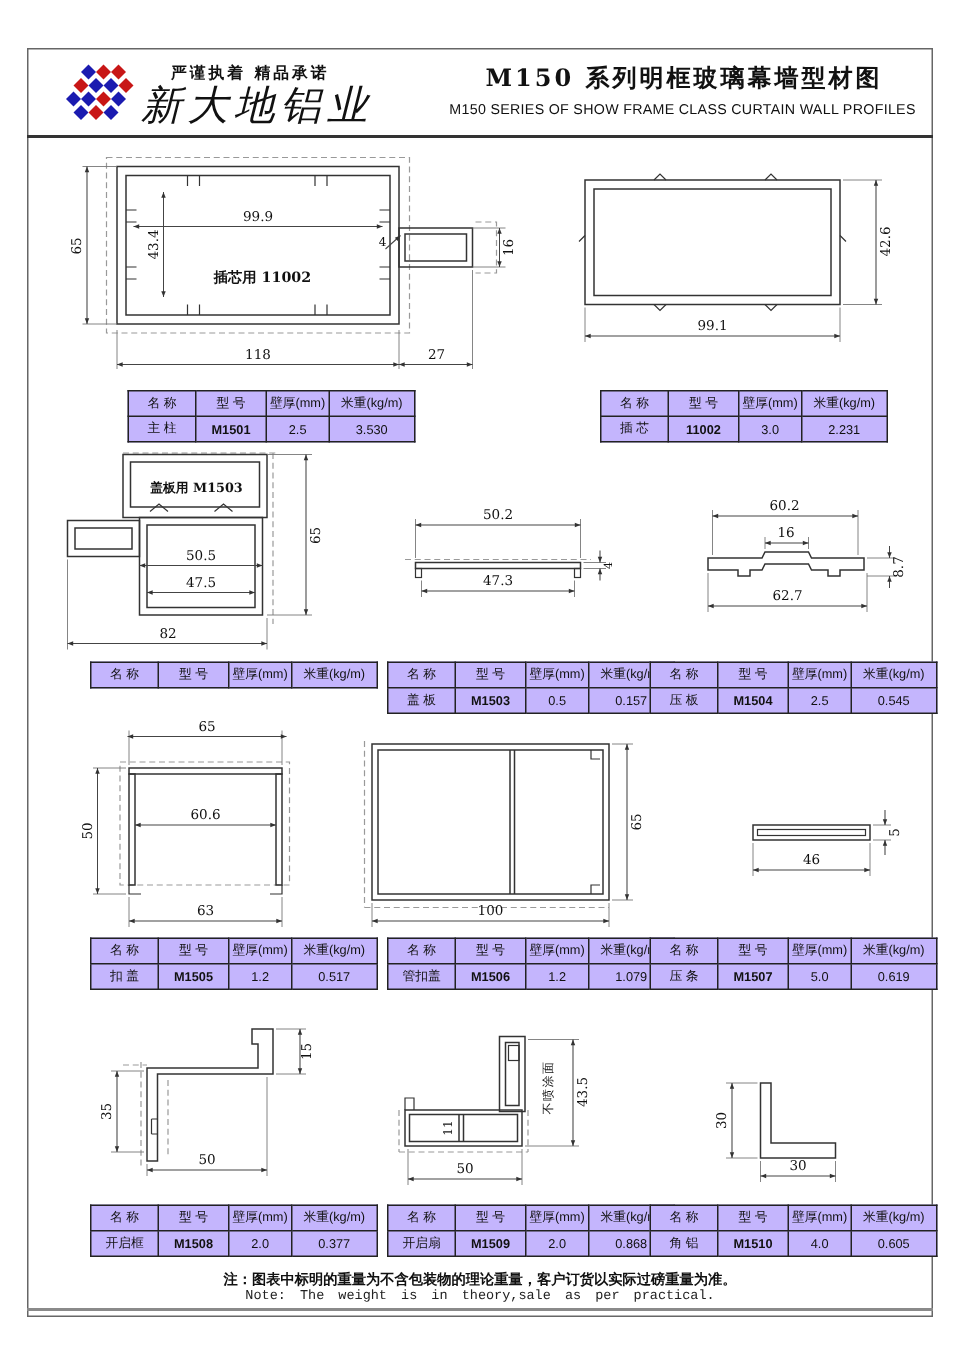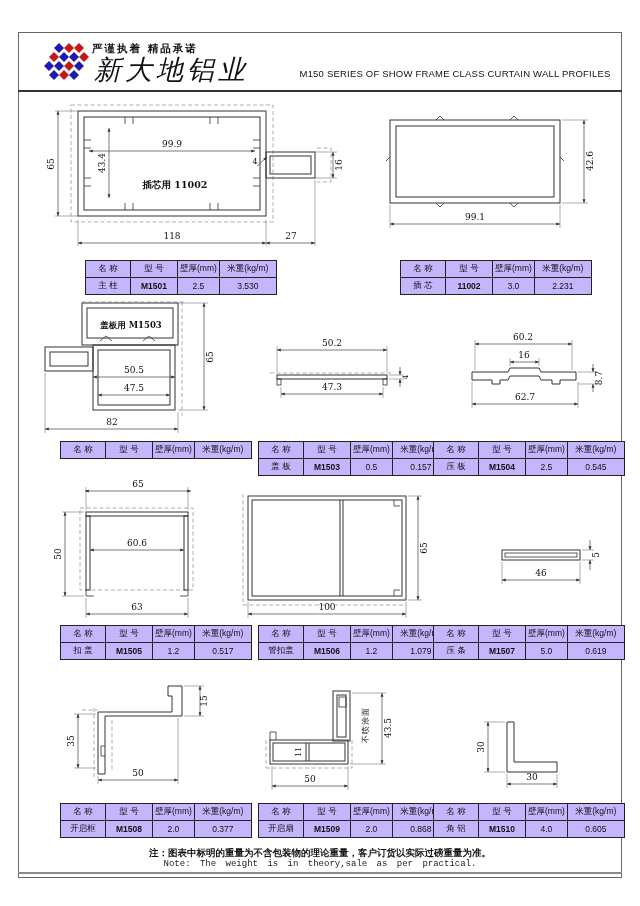--- a/index.html
+++ b/index.html
@@ -4,21 +4,21 @@
 <style>
   html,body{margin:0;padding:0;background:#ffffff;}
   #page{position:relative;width:640px;height:906px;background:#fff;
         font-family:"Liberation Sans",sans-serif;color:#111;overflow:hidden;}
   
   .frame{position:absolute;left:18px;top:32px;width:602px;height:844px;
          border:1px solid #666;}
   .hdr-line{position:absolute;left:18px;top:90px;width:604px;height:2px;background:#333;}
   .bot-line{position:absolute;left:18px;top:872px;width:604px;height:2px;background:#8a8a8a;}
   
-  .slogan{position:absolute;left:92px;top:42px;font-family:"DejaVu Serif",serif;
+  .slogan{position:absolute;left:114px;top:42px;font-family:"DejaVu Serif",serif;
           font-weight:bold;font-size:10.5px;letter-spacing:2px;}
   .company{position:absolute;left:94px;top:52px;font-family:"DejaVu Serif",serif;
            font-weight:normal;font-style:italic;font-size:27px;letter-spacing:4px;}
   .title-cn{position:absolute;left:295px;top:42px;width:322px;text-align:center;
             font-family:"DejaVu Serif",serif;font-weight:bold;font-size:16px;letter-spacing:2px;}
   .title-en{position:absolute;left:290px;top:68px;width:330px;text-align:center;
             font-size:9.5px;letter-spacing:0.2px;}
   
   svg{position:absolute;overflow:visible;}
   .solid{stroke:#333;stroke-width:1;fill:none;}
@@ -73,20 +73,21 @@
       <path d="M21,21 L26,26 L21,31 L16,26 Z" fill="#1b1bb0"></path>
       <path d="M31,21 L36,26 L31,31 L26,26 Z" fill="#c81616"></path>
       <path d="M41,21 L46,26 L41,31 L36,26 Z" fill="#1b1bb0"></path>
       <path d="M16,30 L21,35 L16,40 L11,35 Z" fill="#1b1bb0"></path>
       <path d="M26,30 L31,35 L26,40 L21,35 Z" fill="#c81616"></path>
       <path d="M36,30 L41,35 L36,40 L31,35 Z" fill="#1b1bb0"></path>
     </g>
   </svg>
   <div class="slogan">严谨执着 精品承诺</div>
   <div class="company">新大地铝业</div>
+  <div class="title-cn">M150 系列明框玻璃幕墙型材图</div>
   <div class="title-en">M150  SERIES OF SHOW FRAME CLASS CURTAIN WALL PROFILES</div>
 
   <svg style="left:25px;top:100px" width="335" height="158" viewBox="0 0 335 158">
     <rect class="dash" x="46" y="5" width="202" height="117"></rect>
     <rect class="solid" x="53" y="11" width="188" height="105"></rect>
     <rect class="solid" x="59" y="17" width="176" height="93"></rect>
     <path class="thin" d="M100,17 v7 M108,17 v7 M185,17 v7 M193,17 v7 M100,110 v-7 M108,110 v-7 M185,110 v-7 M193,110 v-7 M59,40 h7 M59,48 h7 M59,78 h7 M59,86 h7 M235,40 h-7 M235,48 h-7 M235,78 h-7 M235,86 h-7"></path>
     <rect class="solid" x="241" y="52" width="49" height="26"></rect>
     <rect class="solid" x="245" y="56" width="41" height="18"></rect>
     <path class="dash" d="M292,48 h14 v34 h-14"></path>

